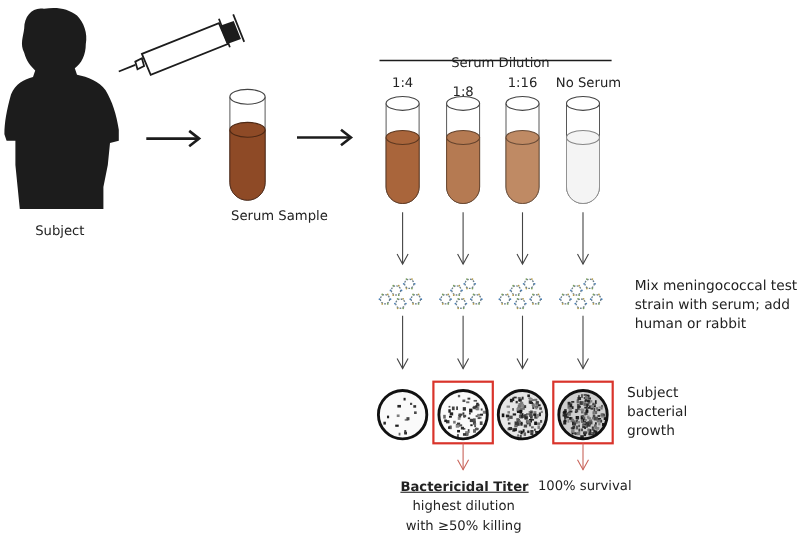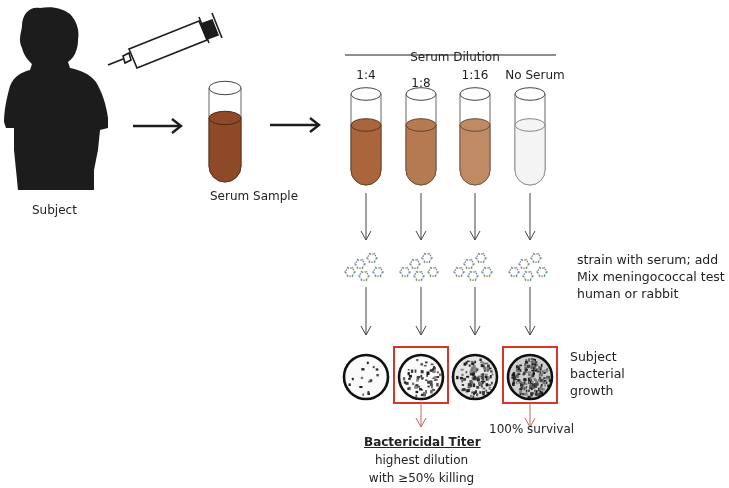--- a/index.html
+++ b/index.html
@@ -663,29 +663,29 @@
 <div class="lbl" style="left:32px; top:203px;">Subject</div>
 <div class="lbl" style="left:178px; top:189px;margin-left:32px;">Serum Sample</div>
 <div class="lbl center" style="left:400px; width:110px; top:50px;">Serum Dilution</div>
 
 <div class="lbl center" style="left:346px; width:40px; top:68px;">1:4</div>
 <div class="lbl center" style="left:401px; width:40px; top:76px;">1:8</div>
 <div class="lbl center" style="left:455px; width:40px; top:68px;">1:16</div>
 <div class="lbl center" style="left:500px; width:70px; top:68px;">No Serum</div>
 
 <div class="note" style="left:577px; top:251px;">
+  <div>Mix meningococcal test</div>
   <div>strain with serum; add</div>
-  <div>Mix meningococcal test</div>
   <div>human or rabbit</div>
 </div>
 
 <div class="note" style="left:570px; top:348px;">
   <div>Subject</div>
   <div>bacterial</div>
   <div>growth</div>
 </div>
 
 <div class="lbl center" style="left:364px; width:115px; top:433px; line-height:18px;">
   <div class="titer-head">Bactericidal Titer</div>
   <div>highest dilution</div>
   <div>with ≥50% killing</div>
 </div>
-<div class="lbl" style="left:489px; top:422px;">100% survival</div>
+<div class="lbl" style="left:489px; top:434px;">100% survival</div>
 
 </body></html>

